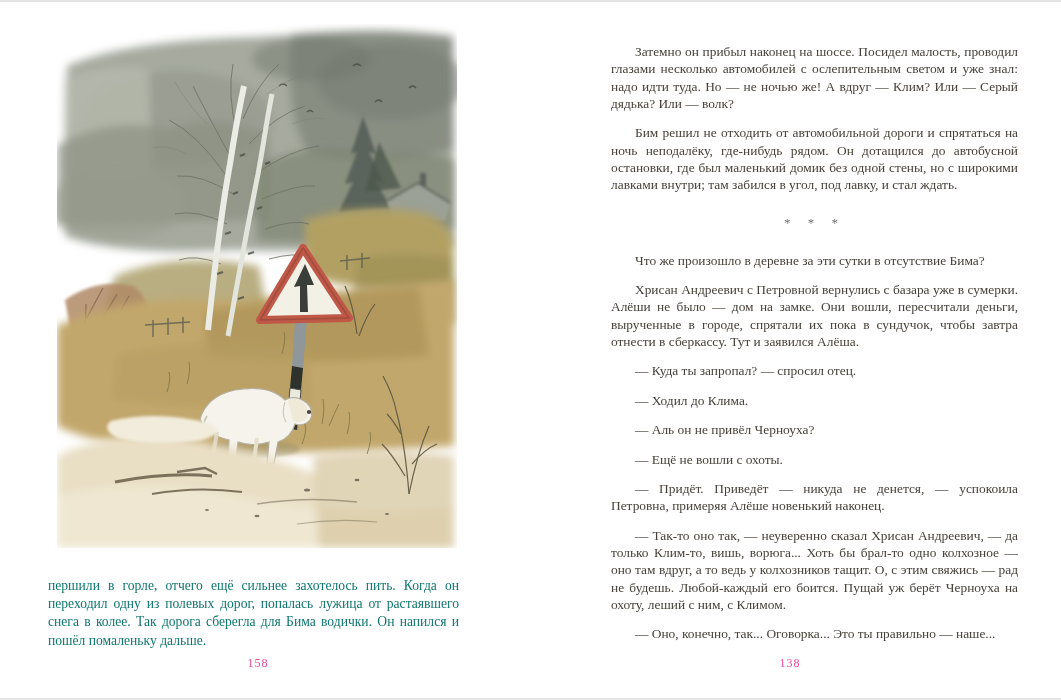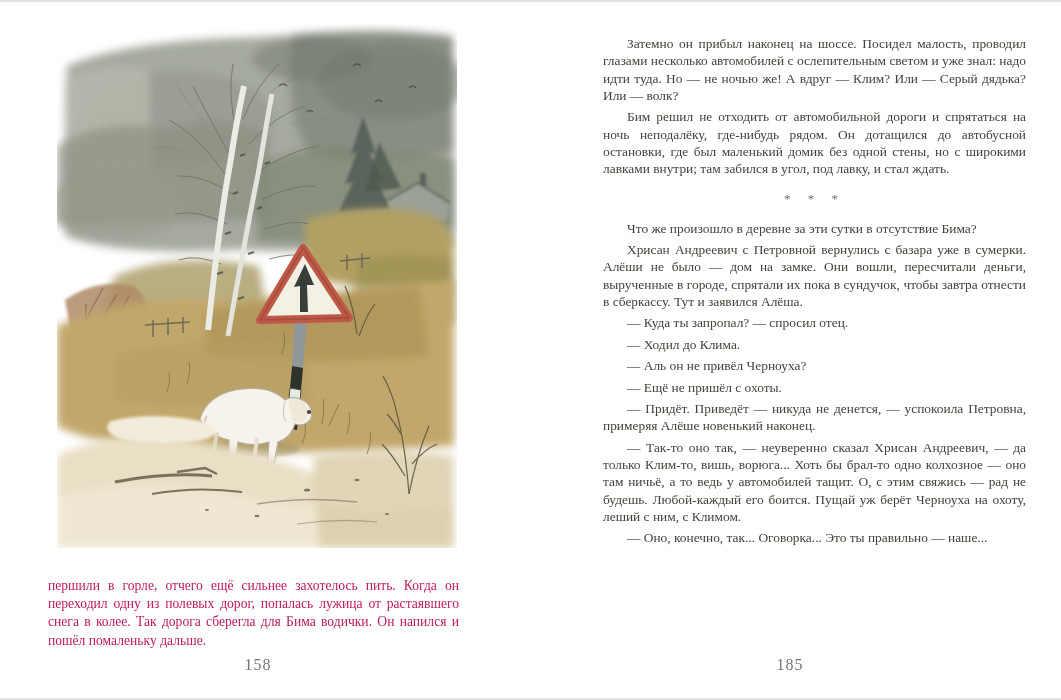--- a/index.html
+++ b/index.html
@@ -20,39 +20,39 @@
   .spread { position: absolute; inset: 0; }
 
   
   .illustration {
     position: absolute; left: 57px; top: 24px;
     width: 400px; height: 524px;
   }
   .left-text {
     position: absolute; left: 48px; top: 563px; width: 411px;
     font-size: 13.6px; line-height: 18.4px;
-    color: #be185d;
+    color: #0f766e;
     text-align: justify;
   }
   .folio {
     position: absolute; top: 656px;
     transform: translateX(-50%);
-    font-size: 16px; color: #737373; letter-spacing: 1px;
+    font-size: 12px; color: #ec4899; letter-spacing: 1px;
   }
   .folio-left  { left: 258px; }
   .folio-right { left: 790px; }
 
   
   .right-text {
     position: absolute; left: 599px; top: 31px; width: 431px;
     font-size: 13.4px; line-height: 17.35px;
     color: #46413a;
     text-align: justify;
   }
-  .right-text p { margin: 4px; text-indent: 24px; }
+  .right-text p { margin: 12px; text-indent: 24px; }
   .separator {
     text-align: center; text-indent: 0 !important;
     line-height: 34px; height: 34px;
     font-size: 13px; letter-spacing: 7px; color: #6f6f6f;
   }
 </style>
 </head>
 <body>
 
 <div class="scan-edge-top"></div>
@@ -247,23 +247,23 @@
 
   <div class="right-text">
     <p>Затемно он прибыл наконец на шоссе. Посидел малость, проводил глазами несколько автомобилей с ослепительным светом и уже знал: надо идти туда. Но — не ночью же! А вдруг — Клим? Или — Серый дядька? Или — волк?</p>
     <p>Бим решил не отходить от автомобильной дороги и спрятаться на ночь неподалёку, где-нибудь рядом. Он дотащился до автобусной остановки, где был маленький домик без одной стены, но с широкими лавками внутри; там забился в угол, под лавку, и стал ждать.</p>
     <div class="separator">* * *</div>
     <p>Что же произошло в деревне за эти сутки в отсутствие Бима?</p>
     <p>Хрисан Андреевич с Петровной вернулись с базара уже в сумерки. Алёши не было — дом на замке. Они вошли, пересчитали деньги, вырученные в городе, спрятали их пока в сундучок, чтобы завтра отнести в сберкассу. Тут и заявился Алёша.</p>
     <p>— Куда ты запропал? — спросил отец.</p>
     <p>— Ходил до Клима.</p>
     <p>— Аль он не привёл Черноуха?</p>
-    <p>— Ещё не пришёл с охоты.</p>
+    <p>— Ещё не вошли с охоты.</p>
     <p>— Придёт. Приведёт — никуда не денется, — успокоила Петровна, примеряя Алёше новенький наконец.</p>
-    <p>— Так-то оно так, — неуверенно сказал Хрисан Андреевич, — да только Клим-то, вишь, ворюга... Хоть бы брал-то одно колхозное — оно там ничьё, а то ведь у автомобилей тащит. О, с этим свяжись — рад не будешь. Любой-каждый его боится. Пущай уж берёт Черноуха на охоту, леший с ним, с Климом.</p>
+    <p>— Так-то оно так, — неуверенно сказал Хрисан Андреевич, — да только Клим-то, вишь, ворюга... Хоть бы брал-то одно колхозное — оно там вдруг, а то ведь у колхозников тащит. О, с этим свяжись — рад не будешь. Любой-каждый его боится. Пущай уж берёт Черноуха на охоту, леший с ним, с Климом.</p>
     <p>— Оно, конечно, так... Оговорка... Это ты правильно — наше...</p>
   </div>
 
-  <div class="folio folio-right">185</div>
+  <div class="folio folio-right">138</div>
 
 </div>
 
 <div class="scan-edge-bottom"></div>
 
 </body></html>

